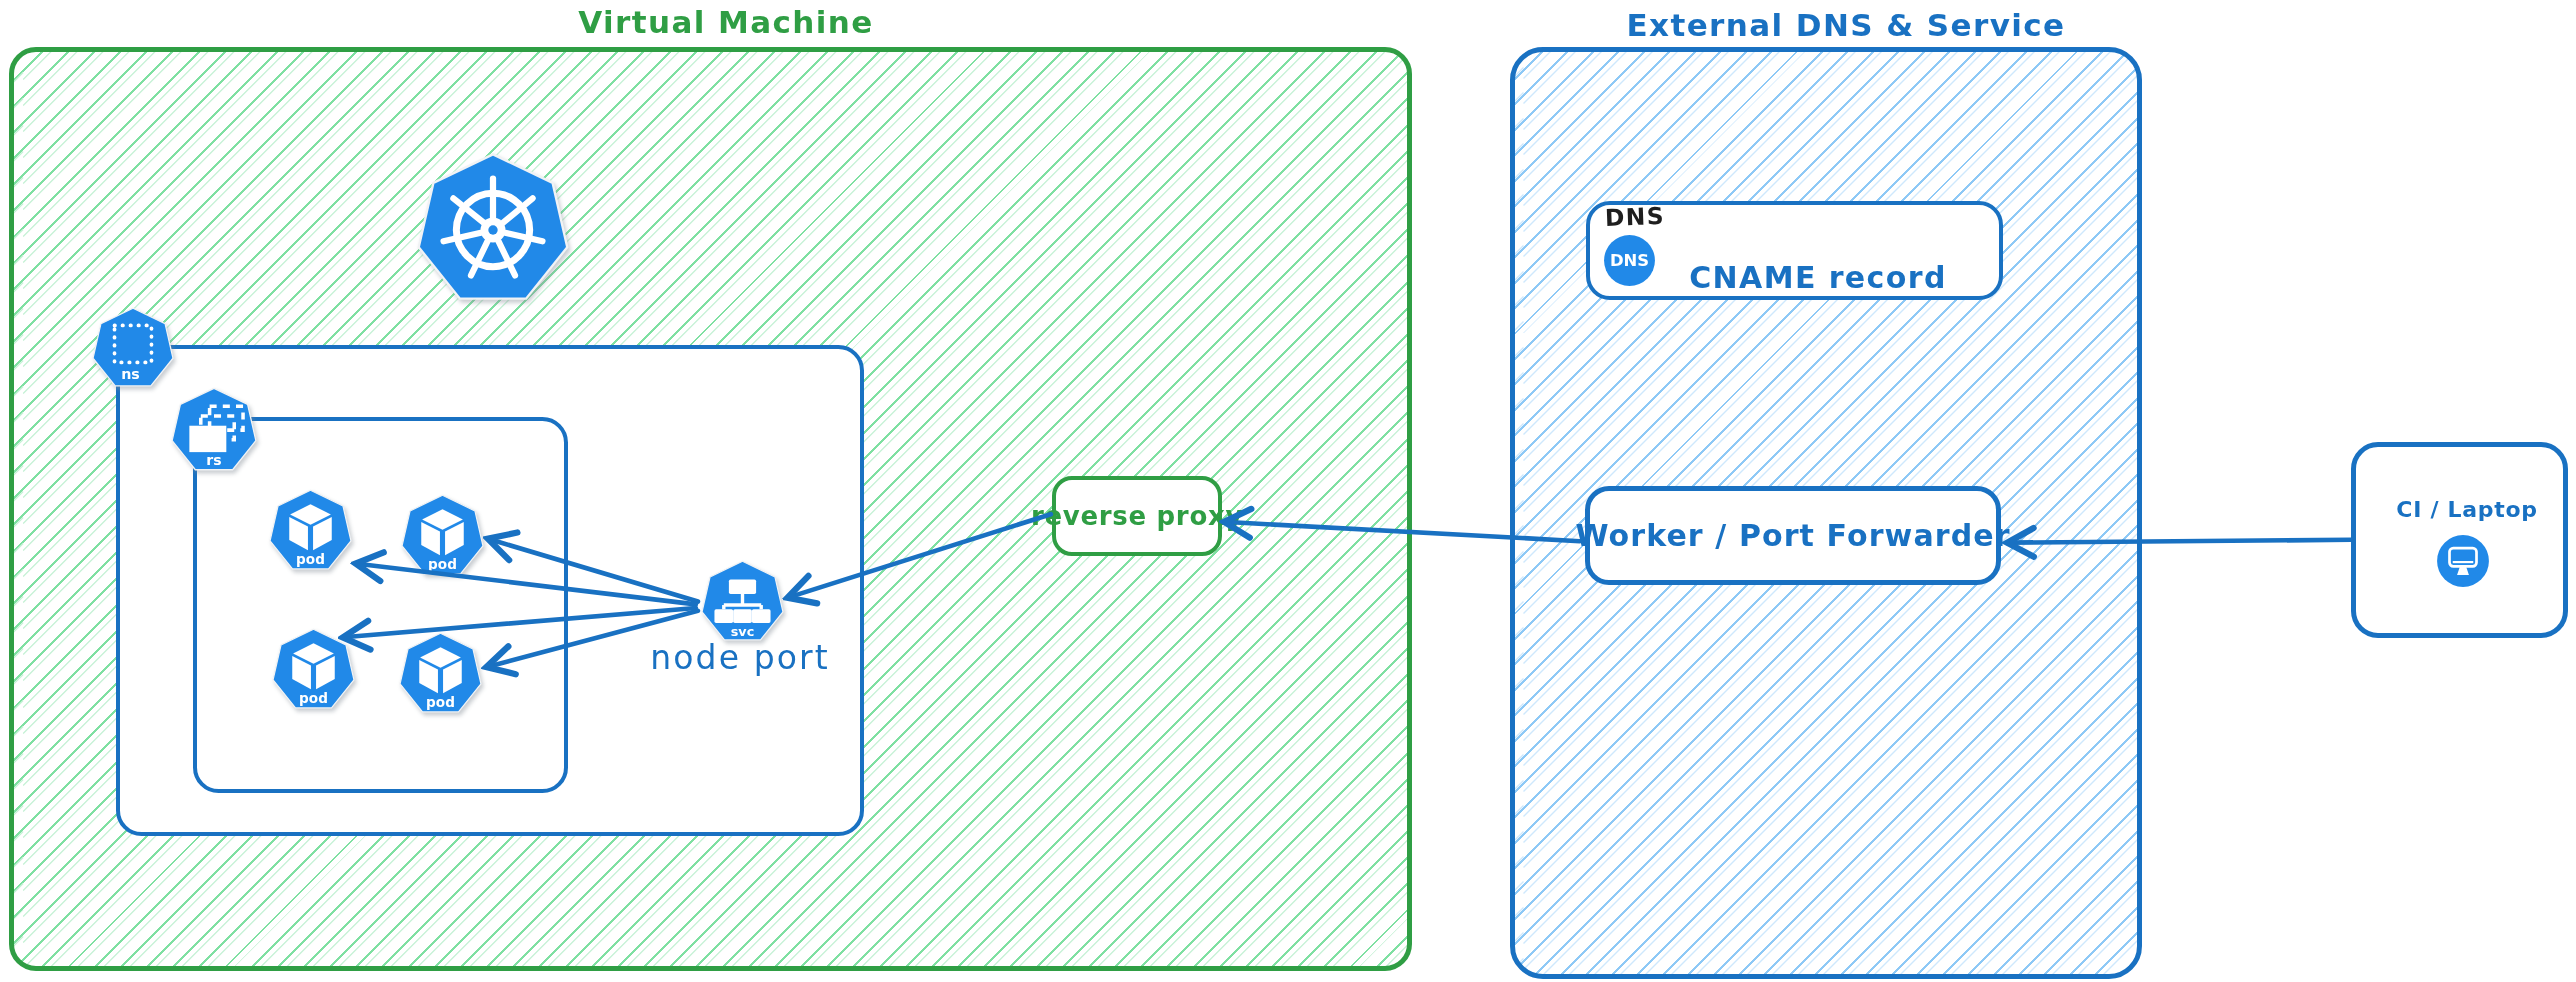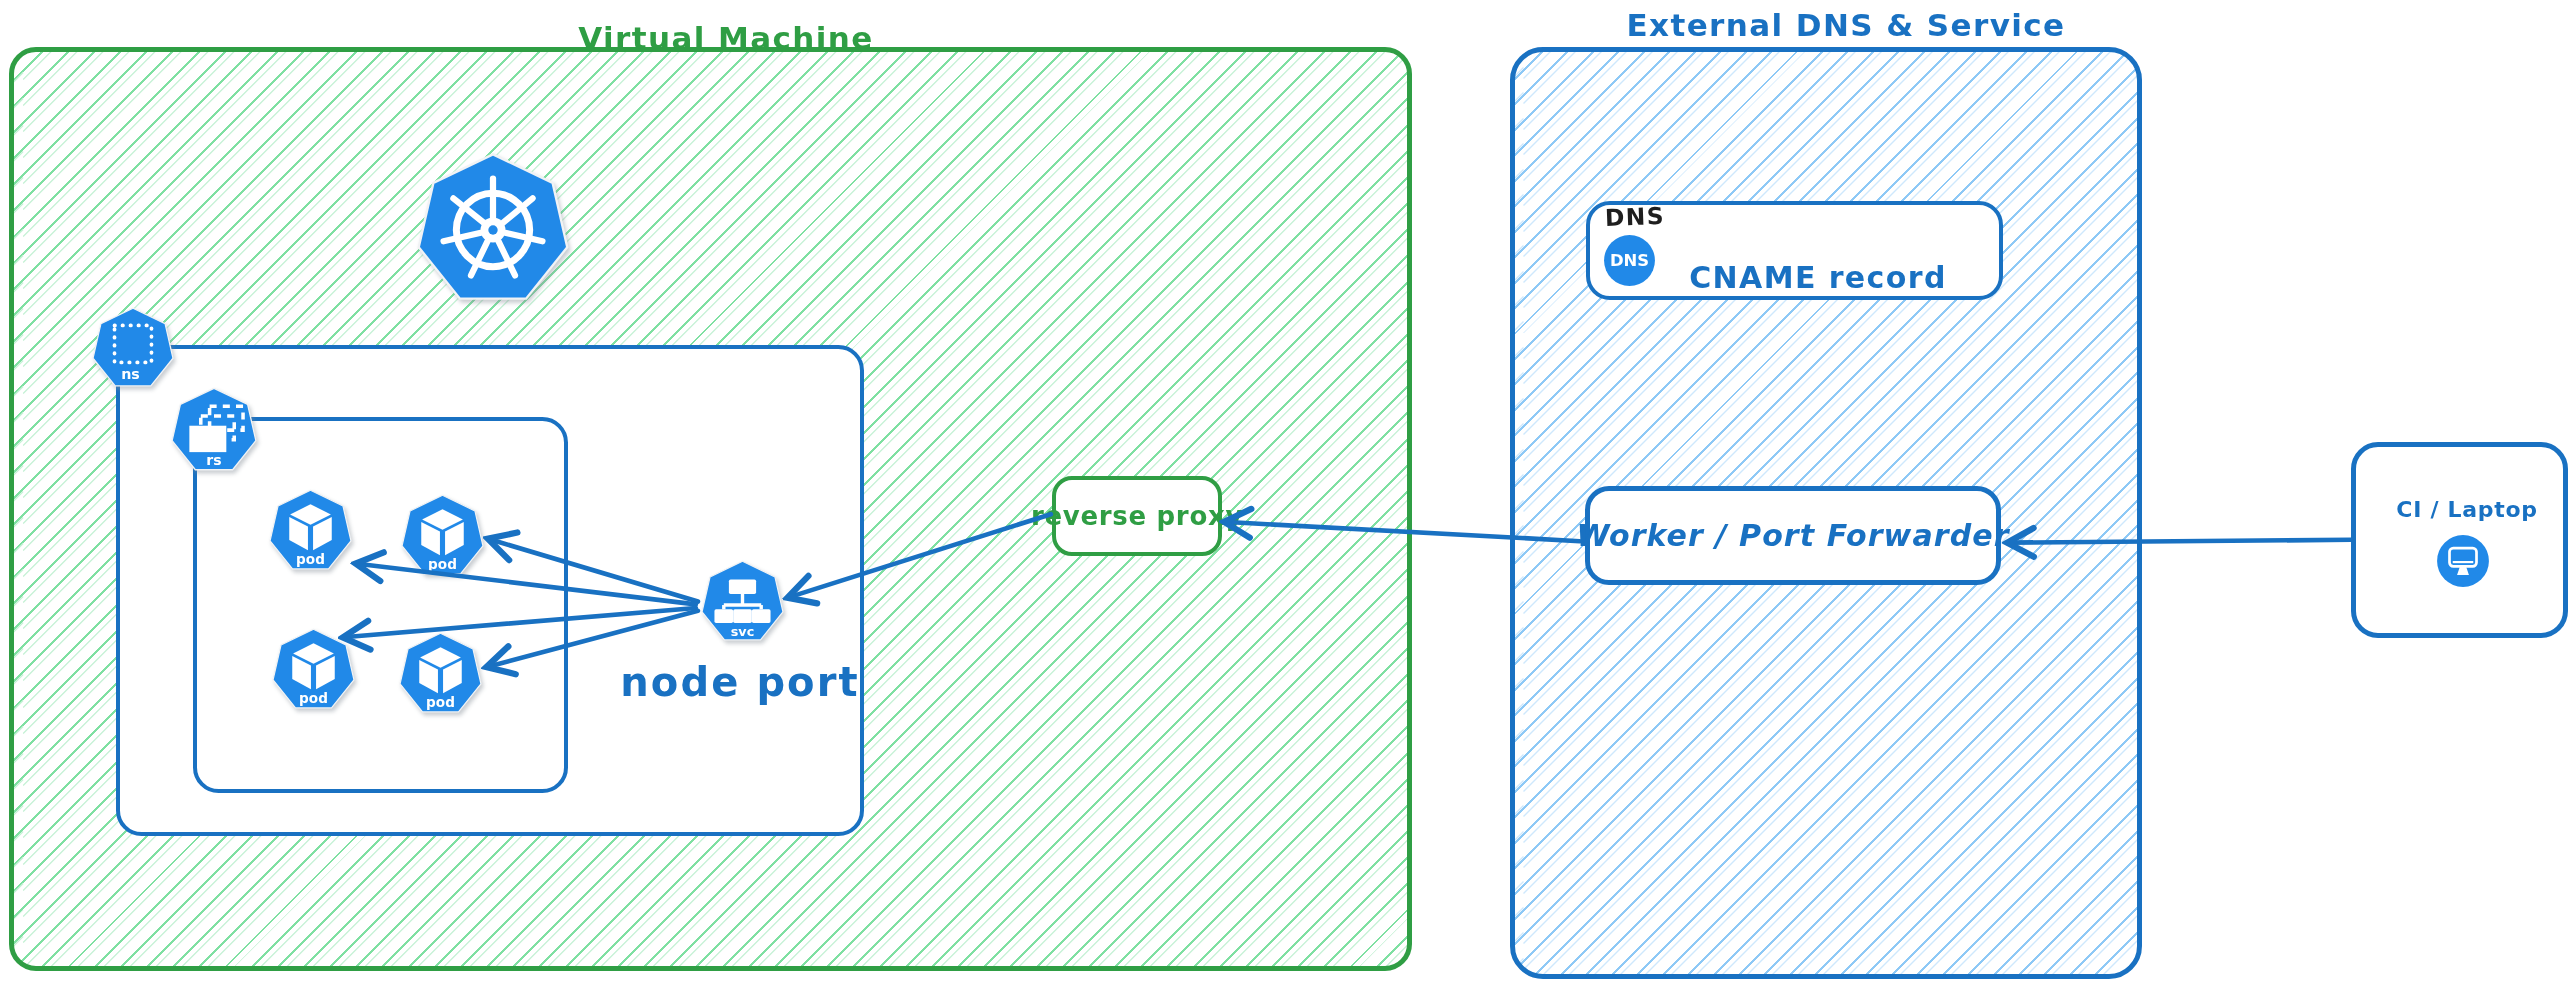--- a/index.html
+++ b/index.html
@@ -29,33 +29,33 @@
       repeating-linear-gradient(135deg, var(--blue-hatch-light) 0 1.4px, transparent 1.4px 18px),
       repeating-linear-gradient(135deg, var(--blue-hatch) 0 2.1px, transparent 2.1px 18px);
     background-position: 8.5px 0, 0 0;
   }
   
   .panel{position:absolute; box-sizing:border-box; background:var(--white);}
   .ns-box{left:116px; top:345px; width:748px; height:491px; border:4.3px solid var(--blue); border-radius:25.6px;}
   .rs-box{left:193px; top:417px; width:375px; height:376px; border:4.3px solid var(--blue); border-radius:25.6px;}
   .dns-box{left:1586px; top:201px; width:417px; height:99px; border:4.3px solid var(--blue); border-radius:24px;}
   .worker-box{left:1585px; top:486px; width:416px; height:99px; border:5px solid var(--blue); border-radius:24px;
-              display:flex; align-items:center; justify-content:center;font-style:italic;}
+              display:flex; align-items:center; justify-content:center;}
   .rp-box{left:1052px; top:476px; width:170px; height:80px; border:4.3px solid var(--green); border-radius:20px;
           display:flex; align-items:center; justify-content:center;}
   .ci-box{left:2351px; top:442px; width:217px; height:196px; border:5px solid var(--blue); border-radius:27px;}
   
   .title{position:absolute; transform:translateX(-50%); font-weight:700; letter-spacing:1.4px; white-space:nowrap;}
-  .vm-title{left:726px; top:4.3px; font-size:31px; color:var(--green);margin-top:16px;}
+  .vm-title{left:726px; top:4.3px; font-size:31px; color:var(--green);}
   .ext-title{left:1846px; top:7px; font-size:31px; color:var(--blue);}
   .label-blue{color:var(--blue); font-weight:700; letter-spacing:1.1px; white-space:nowrap;}
   .worker-label{font-size:30px;}
   .rp-label{color:var(--green); font-weight:700; font-size:26px; letter-spacing:0.7px; white-space:nowrap;}
-  .nodeport-label{position:absolute; left:740px; top:659px; transform:translateX(-50%); font-size:40px;
-                  color:var(--blue); font-weight:700; letter-spacing:2.1px; white-space:nowrap;}
+  .nodeport-label{position:absolute; left:740px; top:638px; transform:translateX(-50%); font-size:33px;
+                  color:var(--blue); font-weight:400; letter-spacing:2.1px; white-space:nowrap;}
   .cname-label{position:absolute; left:1818px; top:260px; transform:translateX(-50%); font-size:30px;
                color:var(--blue); font-weight:700; letter-spacing:1.4px; white-space:nowrap;}
   .dns-tag{position:absolute; left:1605px; top:203px; font-size:23.4px; color:var(--black);
            font-weight:700; letter-spacing:1.4px; transform:rotate(-2deg);}
   .ci-label{position:absolute; left:2460px; top:497px; transform:translateX(-50%); font-size:22px;
             color:var(--blue); font-weight:700; letter-spacing:0.7px; white-space:nowrap;margin-left:7px;}
   
   .icon{position:absolute; filter:drop-shadow(2.8px 3.6px 2.1px rgba(134,142,150,.45));}
   .badge{position:absolute;}
   svg text{font-family:"DejaVu Sans", sans-serif;}

